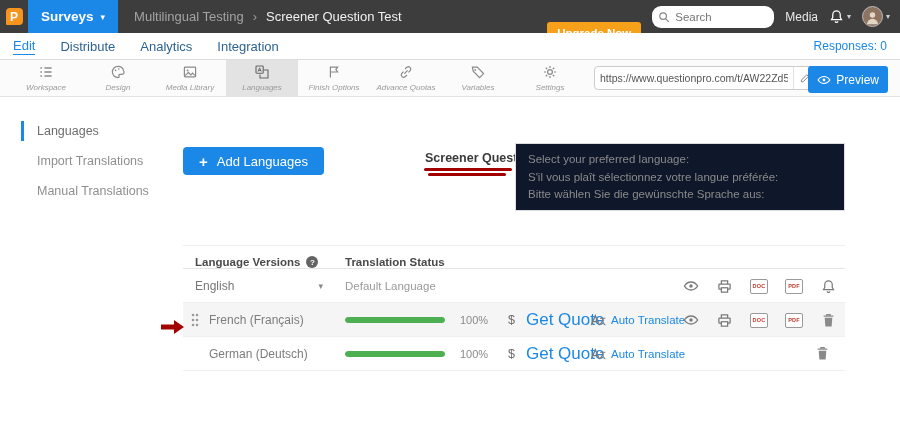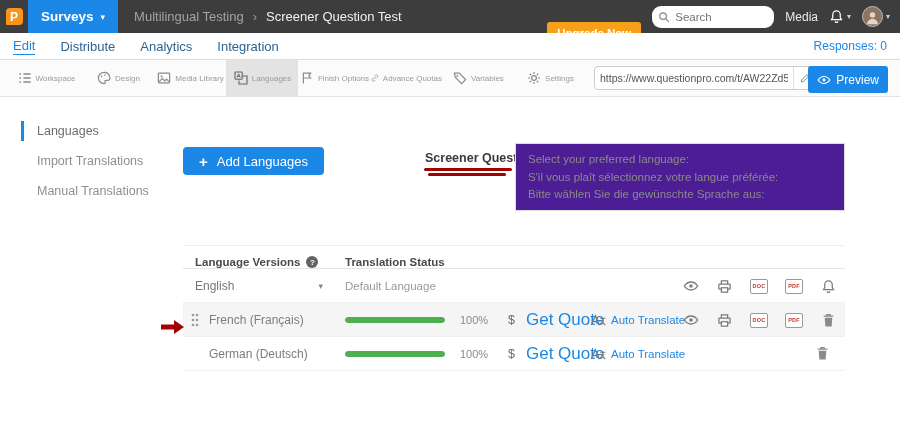--- a/index.html
+++ b/index.html
@@ -27,42 +27,42 @@
   .avatar { width:21px; height:21px; border-radius:50%; background:#8d7461; border:1px solid #bdbdbd; display:flex; align-items:flex-end; justify-content:center; overflow:hidden; }
 
   
   .navbar { position:absolute; top:33px; left:0; right:0; height:27px; background:#fff; border-bottom:1px solid #ddd; display:flex; align-items:center; padding:0 13px; gap:25px; font-size:13px; }
   .nav-tab { color:#2d6391; cursor:pointer; }
   .nav-tab.active { color:#1b87e6; border-bottom:1.5px solid #1b87e6; padding-bottom:1px; }
   .responses { margin-left:auto; color:#1b87e6; font-size:12px; }
 
   
   .toolbar { position:absolute; top:60px; left:0; right:0; height:37px; background:#fbfbfb; border-bottom:1px solid #e3e3e3; display:flex; align-items:stretch; padding-left:10px; }
-  .tool { width:72px; display:flex; flex-direction:row; align-items:center; justify-content:center; gap:3px; cursor:pointer; }
+  .tool { width:72px; display:flex; flex-direction:column; align-items:center; justify-content:center; gap:3px; cursor:pointer;font-style:italic; }
   .tool.active { background:#e3e3e3; }
   .tool-label { font-size:8px; color:#9a9a9a; white-space:nowrap; }
   .urlbox { position:absolute; right:84px; top:6px; width:222px; height:24px; border:1px solid #ccc; border-radius:4px; background:#fff; display:flex; align-items:center; overflow:hidden; }
   .urlbox input { flex:1; border:none; font-size:10.5px; color:#555; padding:0 5px; font-family:inherit; min-width:0; }
   .url-edit { width:22px; height:100%; border-left:1px solid #e0e0e0; display:flex; align-items:center; justify-content:center; cursor:pointer; }
   .previewbtn { position:absolute; right:12px; top:6px; height:27px; background:#1b87e6; color:#fff; border:none; border-radius:3px; display:flex; align-items:center; gap:5px; padding:0 9px; font-size:12px; cursor:pointer; font-family:inherit; }
 
   
   .sidebar { position:absolute; top:97px; left:0; width:168px; padding-top:19px; }
   .side-item { position:relative; height:30px; display:flex; align-items:center; padding-left:37px; font-size:12.5px; color:#8f8f8f; cursor:pointer; }
   .side-item.active { color:#6e6e6e; }
   .side-item.active::before { content:""; position:absolute; left:21px; top:5px; bottom:5px; width:3px; background:#1b87e6; }
 
   
   .main { position:absolute; top:97px; left:183px; width:662px; height:343px; }
   .addbtn { position:absolute; top:50px; left:0; width:141px; height:28px; background:#1b87e6; color:#fff; border:none; border-radius:4px; font-size:13px; display:flex; align-items:center; justify-content:center; gap:9px; cursor:pointer; font-family:inherit; }
   .addbtn .plus { font-size:15px; font-weight:bold; }
   .screener-label { position:absolute; top:54px; left:242px; font-size:12.5px; font-weight:bold; color:#3a3a3a; }
   .red-underline-1 { position:absolute; top:71px; left:241px; width:88px; height:3px; background:#a30000; border-radius:2px; }
   .red-underline-2 { position:absolute; top:76px; left:245px; width:78px; height:3px; background:#a30000; border-radius:2px; }
-  .langbox { position:absolute; top:46px; left:332px; width:330px; height:68px; background:#4c1d95; border:1px solid #ddd; padding:7px 12px; font-size:11.5px; color:#8a8a8a; line-height:17.5px; }
+  .langbox { position:absolute; top:46px; left:332px; width:330px; height:68px; background:#0f172a; border:1px solid #ddd; padding:7px 12px; font-size:11.5px; color:#8a8a8a; line-height:17.5px; }
 
   .table { position:absolute; top:148px; left:0; width:662px; }
   .thead { position:relative; height:24px; border-top:1px solid #efefef; border-bottom:1px solid #e5e5e5; }
   .th-lang { position:absolute; left:12px; top:0; height:32px; display:flex; align-items:center; gap:6px; font-size:11.5px; font-weight:bold; color:#4a4a4a; }
   .help-badge { width:12px; height:12px; border-radius:50%; background:#636363; color:#fff; font-size:8px; font-weight:bold; display:flex; align-items:center; justify-content:center; cursor:pointer; }
   .th-status { position:absolute; left:162px; top:0; line-height:32px; font-size:11.5px; font-weight:bold; color:#4a4a4a; }
 
   .trow { position:relative; height:34px; border-bottom:1px solid #f0f0f0; font-size:12px; color:#777; }
   .trow.highlight { background:#f5f5f5; }
   .lang-select { position:absolute; left:12px; top:0; height:34px; width:128px; display:flex; align-items:center; justify-content:space-between; cursor:pointer; color:#777; }

